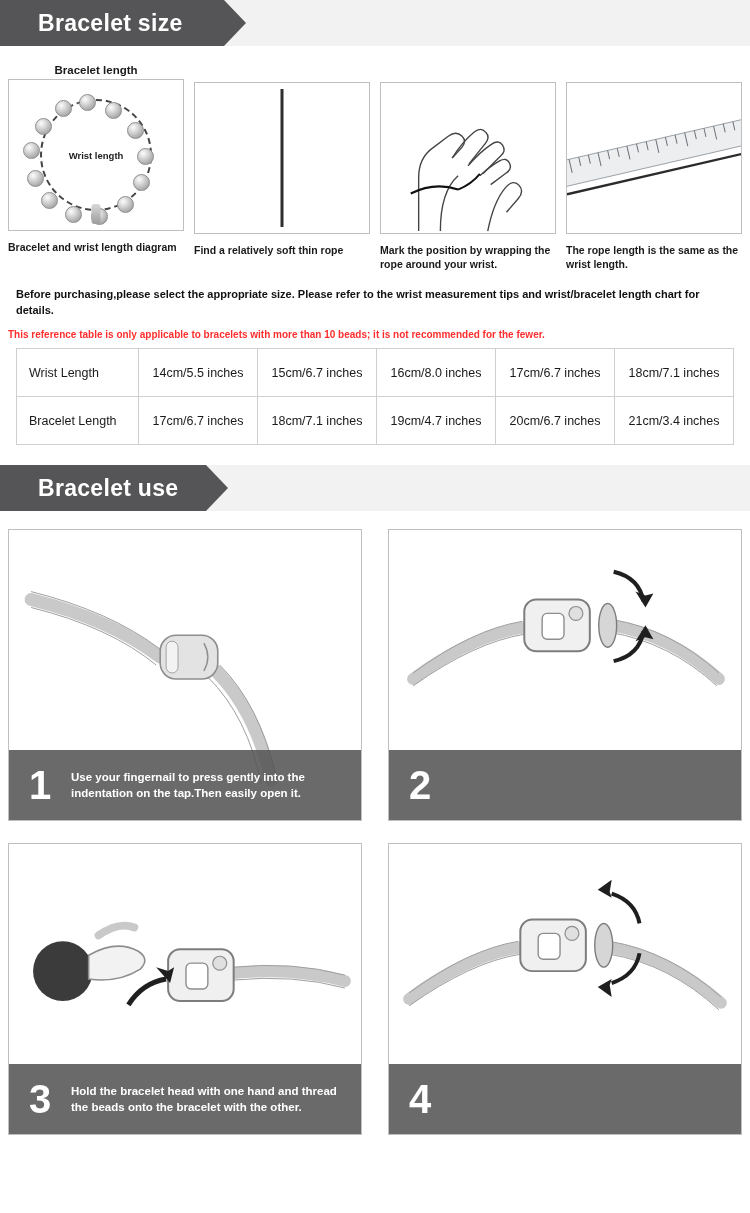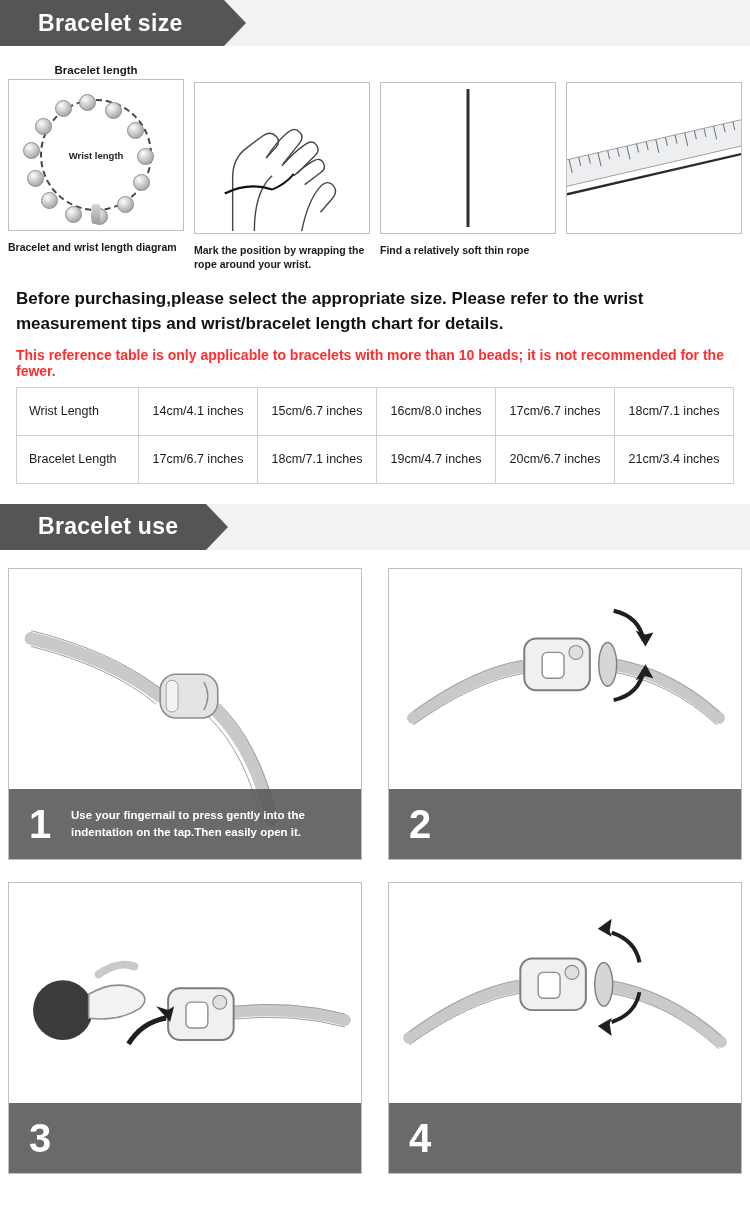--- a/index.html
+++ b/index.html
@@ -138,31 +138,31 @@
     width: 3px;
     transform: translateX(-50%);
     background: #2f2f2f;
   }
 
   
   .hand-svg, .ruler-svg { display: block; width: 100%; height: 100%; }
 
   
   .note-main {
-    font-size: 17px;
+    font-size: 11px;
     font-weight: bold;
     line-height: 1.45;
     padding: 16px 12px 0 16px;
     color: #111;
   }
   .note-red {
-    font-size: 14px;
+    font-size: 10px;
     font-weight: bold;
     color: #ff2e2e;
-    padding: 10px 12px 8px 16px;
+    padding: 10px 12px 8px 8px;
   }
 
   
   .size-table {
     width: 718px;
     margin: 0 auto;
     border-collapse: collapse;
     table-layout: fixed;
   }
   .size-table td {
@@ -255,43 +255,43 @@
         <div class="bead" style="left:14px;top:62px"></div>
         <div class="bead" style="left:26px;top:38px"></div>
         <div class="bead" style="left:46px;top:20px"></div>
         <div class="charm"></div>
       </div>
       <div class="step-cap cap-center">Bracelet and wrist length diagram</div>
     </div>
 
     <div class="step-col">
       <div class="sub-head"></div>
+      <div class="img-box rope-box" style="margin-top:15px;">
+        <div class="rope"></div>
+      </div>
+      <div class="step-cap cap-center">Find a relatively soft thin rope</div>
+    </div>
+
+    <div class="step-col">
+      <div class="sub-head"></div>
       <div class="img-box" style="margin-top:15px;">
         <svg class="hand-svg" viewBox="0 0 176 152" preserveAspectRatio="xMidYMid meet">
           <g fill="none" stroke="#444" stroke-width="1.4">
             <path d="M38 150 L38 96 q0 -20 14 -30 l16 -12 q8 -6 14 0 q5 5 0 11 l-10 11"></path>
             <path d="M72 76 q10 -16 22 -26 q7 -6 12 0 q5 5 -1 12 l-16 20"></path>
             <path d="M88 84 q12 -14 24 -22 q7 -5 11 1 q4 6 -2 11 l-18 18"></path>
             <path d="M100 94 q11 -10 20 -15 q7 -4 10 2 q3 6 -3 10 l-16 12"></path>
             <path d="M60 150 q0 -40 18 -56"></path>
             <path d="M108 150 q6 -30 18 -44 q8 -9 14 -2 q5 6 -1 13 l-12 14"></path>
           </g>
           <path d="M30 112 q24 -12 48 -4" fill="none" stroke="#111" stroke-width="2.2"></path>
           <path d="M78 108 q14 -6 22 -16" fill="none" stroke="#111" stroke-width="2"></path>
         </svg>
       </div>
       <div class="step-cap">Mark the position by wrapping the rope around your wrist.</div>
-    </div>
-
-    <div class="step-col">
-      <div class="sub-head"></div>
-      <div class="img-box rope-box" style="margin-top:15px;">
-        <div class="rope"></div>
-      </div>
-      <div class="step-cap cap-center">Find a relatively soft thin rope</div>
     </div>
 
     <div class="step-col">
       <div class="sub-head"></div>
       <div class="img-box" style="margin-top:15px;">
         <svg class="ruler-svg" viewBox="0 0 176 152" preserveAspectRatio="none">
           <g transform="rotate(-13 88 76)">
             <rect x="-6" y="58" width="200" height="26" fill="#eceef0" stroke="#9aa0a6" stroke-width="1"></rect>
             <g stroke="#6b7177" stroke-width="1">
               <line x1="4" y1="58" x2="4" y2="72"></line>
@@ -310,31 +310,32 @@
                 <line x1="134" y1="58" x2="134" y2="67"></line>
               <line x1="144" y1="58" x2="144" y2="67"></line>
                 <line x1="154" y1="58" x2="154" y2="72"></line>
               <line x1="164" y1="58" x2="164" y2="67"></line>
                 <line x1="174" y1="58" x2="174" y2="67"></line>
             </g>
             <line x1="-6" y1="92" x2="200" y2="92" stroke="#2b2b2b" stroke-width="2.4"></line>
           </g>
         </svg>
       </div>
+      <div class="step-cap">The rope length is the same as the wrist length.</div>
     </div>
   </div>
 
   <div class="note-main">Before purchasing,please select the appropriate size. Please refer to the wrist measurement tips and wrist/bracelet length chart for details.</div>
   <div class="note-red">This reference table is only applicable to bracelets with more than 10 beads; it is not recommended for the fewer.</div>
 
   <table class="size-table">
     <tbody>
         <tr>
       <td class="rowhead">Wrist Length</td>
-      <td>14cm/4.1 inches</td>
+      <td>14cm/5.5 inches</td>
       <td>15cm/6.7 inches</td>
       <td>16cm/8.0 inches</td>
       <td>17cm/6.7 inches</td>
       <td>18cm/7.1 inches</td>
     </tr>
     <tr>
       <td class="rowhead">Bracelet Length</td>
       <td>17cm/6.7 inches</td>
       <td>18cm/7.1 inches</td>
       <td>19cm/4.7 inches</td>
@@ -424,20 +425,21 @@
       <g>
         <circle cx="42" cy="128" r="30" fill="#3b3b3b"></circle>
         <path d="M68 112 q28 -16 50 -4 q12 8 2 18 q-22 14 -52 10 z" fill="#f2f2f2" stroke="#8d8d8d" stroke-width="1.6"></path>
         <path d="M78 92 q20 -14 36 -8" fill="none" stroke="#c9c9c9" stroke-width="8" stroke-linecap="round"></path>
       </g>
       <path d="M108 162 q14 -22 38 -26" fill="none" stroke="#1f1f1f" stroke-width="5"></path>
       <path d="M148 128 l-12 -4 l14 16 l4 -16 z" fill="#1f1f1f"></path>
     </svg>
     <div class="use-caption">
       <div class="use-num">3</div>
+      <div class="use-text">Hold the bracelet head with one hand and thread the beads onto the bracelet with the other.</div>
     </div>
   </div>
 
   <div class="use-card">
     <svg class="art" viewBox="0 0 330 292" preserveAspectRatio="xMidYMid meet">
       <g fill="none" stroke="#c9c9c9" stroke-width="12" stroke-linecap="round">
         <path d="M8 156 q60 -44 112 -52"></path>
         <path d="M210 104 q60 10 112 56"></path>
       </g>
       <g fill="none" stroke="#9e9e9e" stroke-width="1">

